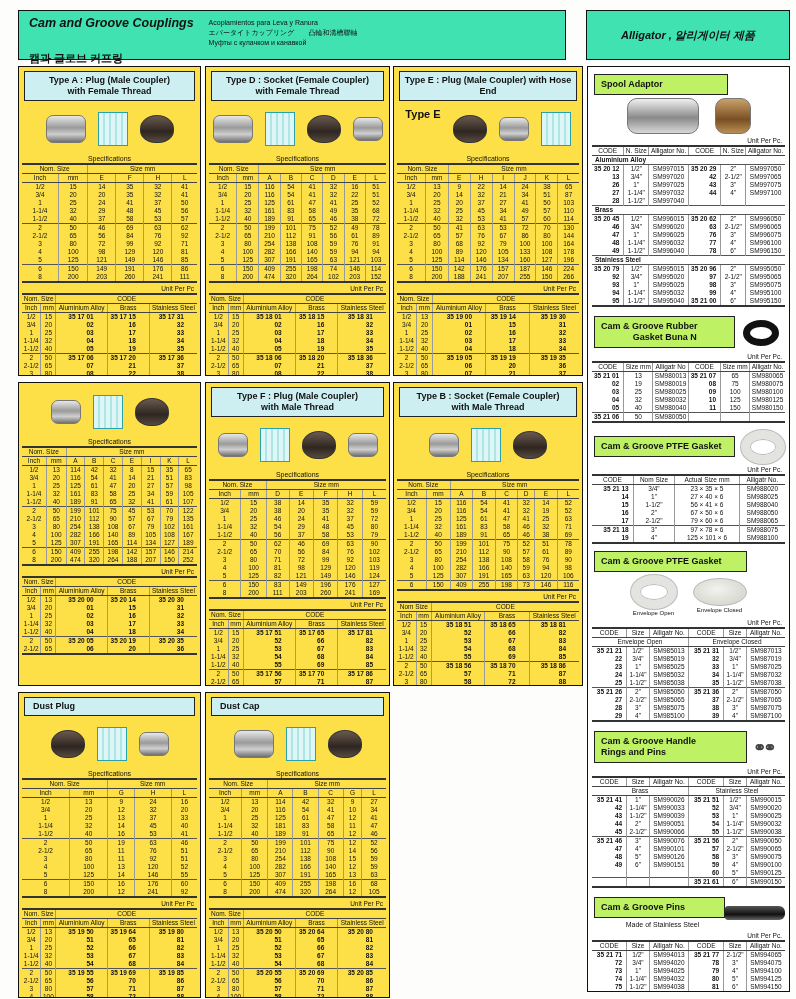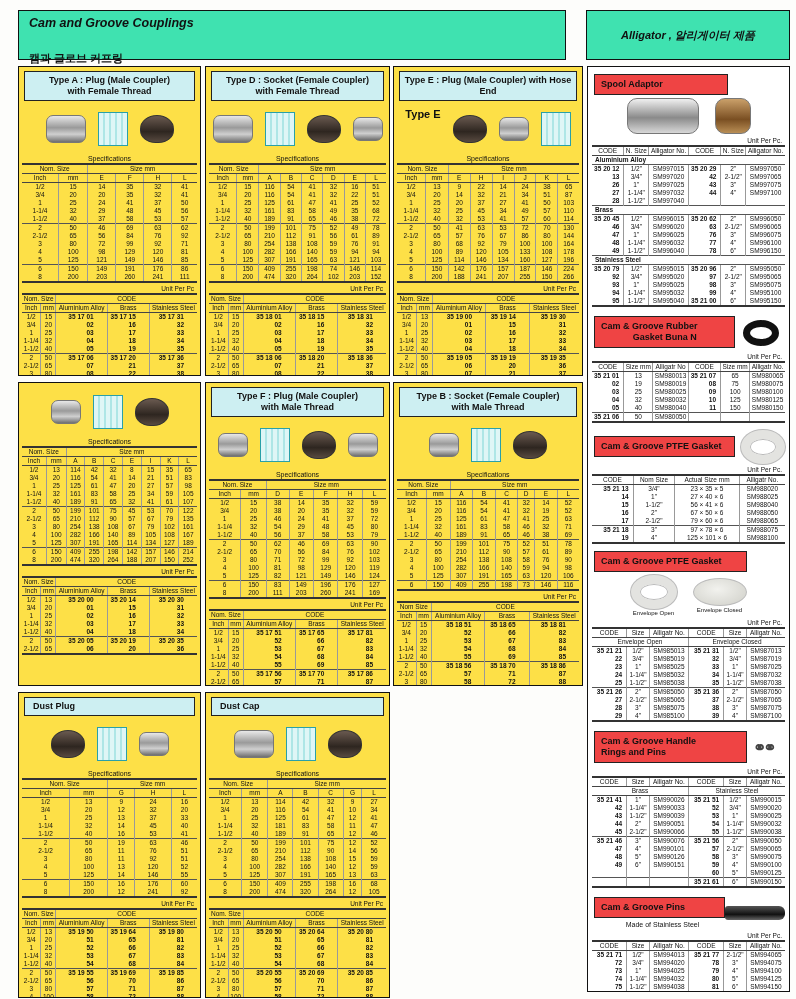--- a/index.html
+++ b/index.html
@@ -1,18 +1,18 @@
 <!DOCTYPE html>
 <html><head>
 <meta charset="utf-8">
 <style>
   html,body{margin:0;padding:0;background:#f4f4f0;}
   .page{position:relative;width:796px;height:999px;background:#fdfdfb;font-family:"Liberation Sans",sans-serif;color:#111;overflow:hidden;}
   
-  .hdr{position:absolute;left:18px;top:10px;width:548px;height:50px;background:#3fe2b0;border:1.5px solid #111;box-sizing:border-box;display:flex;gap:15px;padding:5px 10px;flex-direction:column;}
+  .hdr{position:absolute;left:18px;top:10px;width:548px;height:50px;background:#3fe2b0;border:1.5px solid #111;box-sizing:border-box;display:flex;gap:15px;padding:5px 10px;}
   .hdr-right{position:absolute;left:586px;top:10px;width:204px;height:50px;background:#3fe2b0;border:1.5px solid #111;box-sizing:border-box;display:flex;align-items:center;justify-content:center;font-weight:bold;font-style:italic;font-size:11px;}
   .h-t1{font-weight:bold;font-style:italic;font-size:12.5px;line-height:15px;}
   .h-t2{font-weight:bold;font-size:11px;margin-top:20px;}
   .h-sub{font-size:7px;line-height:10px;padding-top:2px;}
   
   .col{position:absolute;top:66px;}
   .c1{left:18px;width:183px;}
   .c2{left:205px;width:185px;}
   .c3{left:393px;width:190px;}
   .c4{left:587px;width:203px;height:926px;border:1.5px solid #111;background:#fff;box-sizing:border-box;padding:5px 4px;overflow:hidden;}
@@ -30,21 +30,21 @@
   .tb{width:100%;border-collapse:collapse;border-top:2px solid #333;border-bottom:2px solid #333;}
   .tb th,.tb td{font-size:6.5px;line-height:8px;padding:0 1px;text-align:center;white-space:nowrap;overflow:hidden;}
   .tb th{font-weight:normal;border-bottom:1px solid #444;}
   .tb th+th,.tb td+td{border-left:1px solid #999;}
   .tb tr.gtop td{border-top:1px solid #555;}
   .tb td.sec{text-align:left;font-weight:bold;border-top:1px solid #555;padding-left:3px;}
   .tb td.cd{text-align:right;font-weight:bold;padding-right:13px;}
   .tb td.cd2{text-align:right;font-weight:bold;padding-right:4px;}
   
   .sec4{margin-bottom:7px;}
-  .ptitle4{background:#ef4444;border:1px solid #222;font-weight:bold;font-size:9px;line-height:11px;padding:4px 6px;margin:2px 0 3px 2px;}
+  .ptitle4{background:#bef264;border:1px solid #222;font-weight:bold;font-size:9px;line-height:11px;padding:4px 6px;margin:2px 0 3px 2px;}
   .row-img{display:flex;align-items:center;justify-content:center;gap:16px;margin:3px 0;}
   .spool{width:70px;height:34px;background:linear-gradient(180deg,#f0f0f0,#8a8a8a 55%,#d8d8d8);border-radius:10px;border:1px solid #777;}
   .spool.brass{width:34px;height:34px;background:linear-gradient(180deg,#caa06a,#7a4f22 60%,#b98e55);}
   .ring-black{width:36px;height:26px;border:7px solid #111;border-radius:50%;box-sizing:border-box;}
   .ring-white{width:46px;height:34px;border:9px solid #e3e3e0;border-radius:50%;box-sizing:border-box;background:#fff;box-shadow:0 0 0 1px #bbb inset,0 0 0 1px #bbb;}
   .disc{width:52px;height:26px;border-radius:50%;background:radial-gradient(ellipse at 45% 40%,#f2f2ee,#cfcfc8);border:1px solid #bbb;}
   .chain{font-size:16px;letter-spacing:-3px;color:#444;font-weight:bold;}
   .pin{width:60px;height:14px;background:linear-gradient(180deg,#555,#111 60%,#666);border-radius:3px 6px 6px 3px;}
   .env-cap{font-size:6px;text-align:center;margin-top:1px;}
   .subt{font-size:7px;text-align:center;margin:0 0 2px 8px;}

